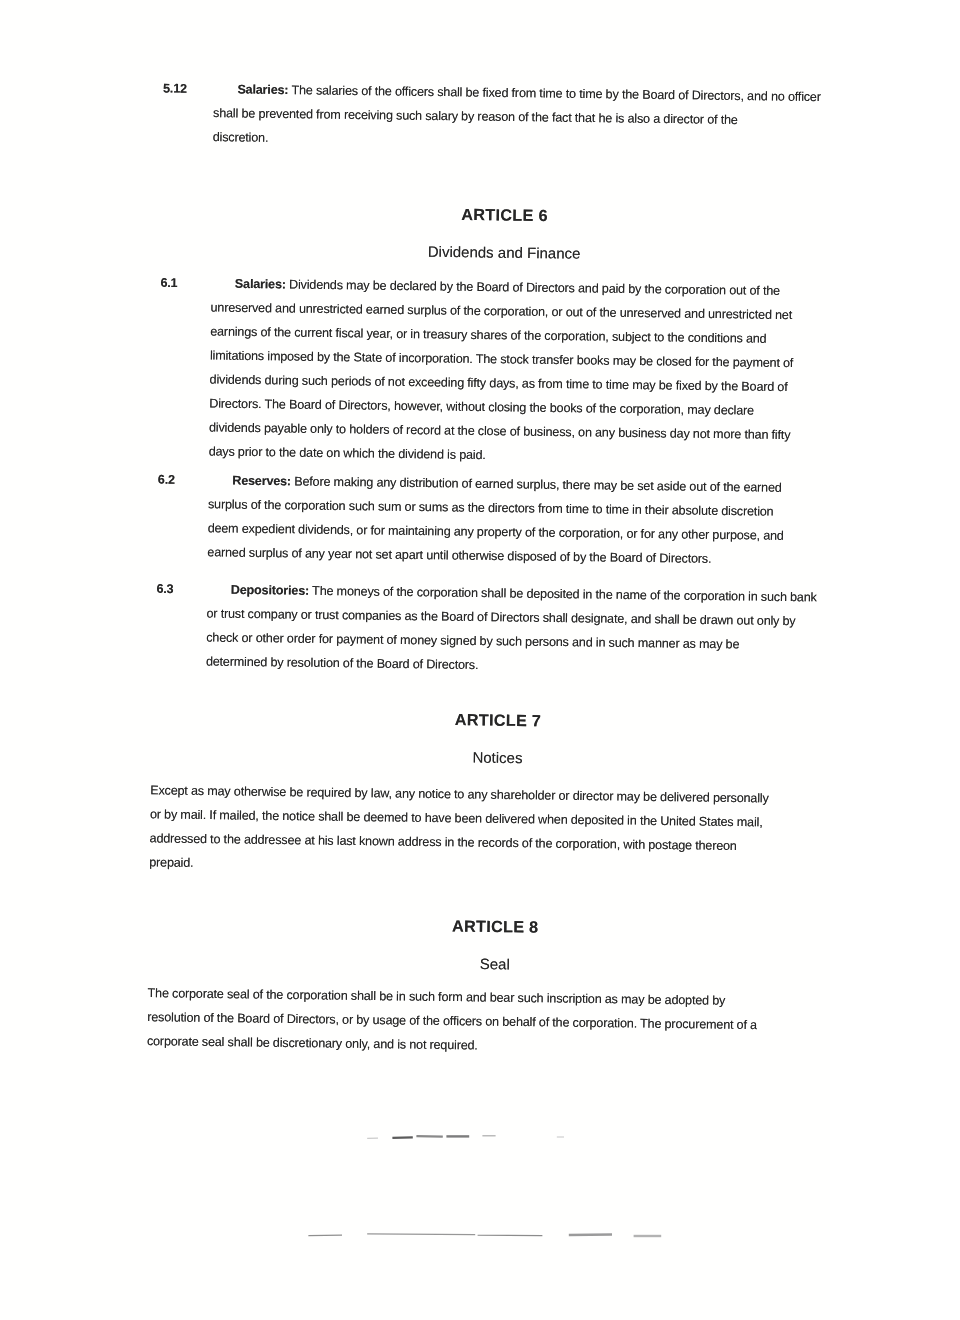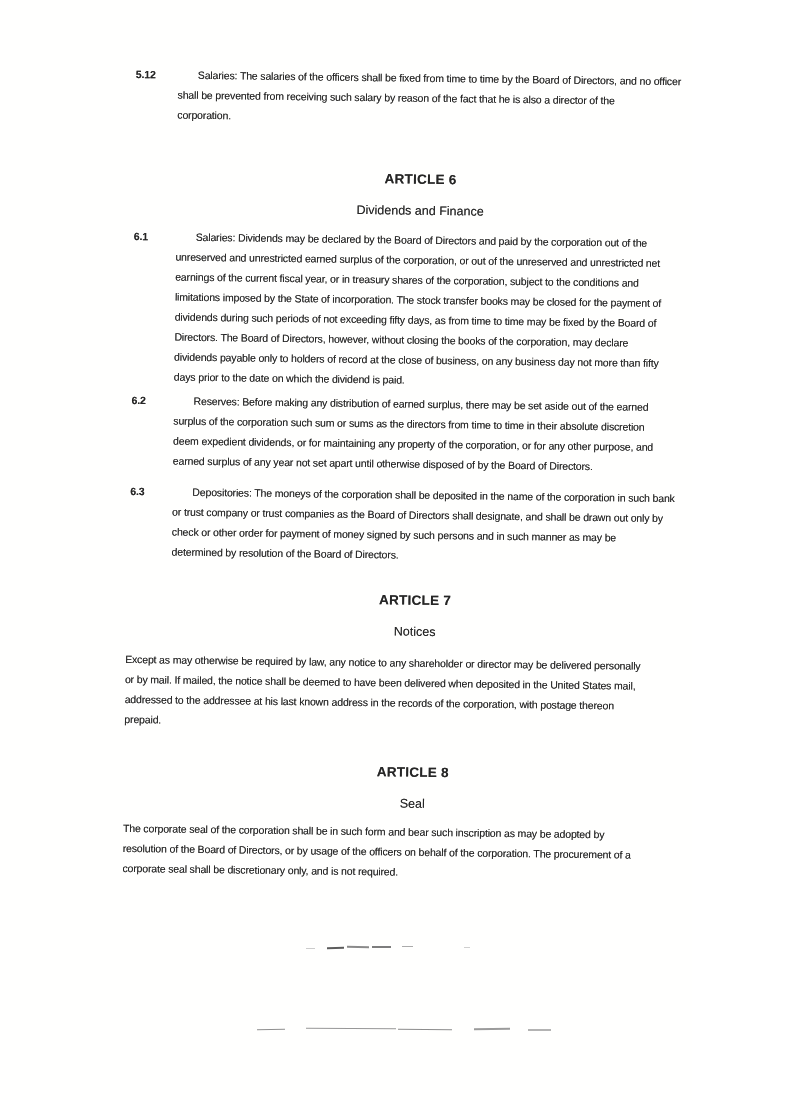--- a/index.html
+++ b/index.html
@@ -5,37 +5,37 @@
   html,body{margin:0;padding:0;background:#ffffff;}
   .page{position:relative;width:692px;height:1100px;background:#fffffe;overflow:hidden;
         font-family:"Liberation Sans",sans-serif;}
   .scan{position:absolute;left:133px;top:64px;width:578px;
         transform:rotate(0.75deg);transform-origin:0 0;
         color:#262626;font-size:10.5px;letter-spacing:-0.15px;line-height:20px;
         text-shadow:0 0 0.35px rgba(20,20,20,0.55);}
   .sec{display:flex;}
   .num{width:42px;flex:none;font-weight:bold;padding-left:3px;}
   .body{flex:1;white-space:pre;}
-  .body b{font-weight:normal;padding-left:20px;}
+  .body b{font-weight:bold;padding-left:20px;}
   .art{margin:0;font-size:13.5px;line-height:20px;font-weight:bold;text-align:center;letter-spacing:0.25px;}
   .sub{margin:0;font-size:12.5px;line-height:20px;font-weight:normal;text-align:center;letter-spacing:0;}
   .para{white-space:pre;}
   .artifact{position:absolute;display:block;}
 </style>
 </head>
 <body>
 
 <div class="page">
   <div class="scan">
 
     <div class="sec">
         <div class="num">5.12</div>
         <div class="body"><b>Salaries:</b><span> The salaries of the officers shall be fixed from time to time by the Board of Directors, and no officer
 shall be prevented from receiving such salary by reason of the fact that he is also a director of the
-corporation.</span></div>
+discretion.</span></div>
       </div>
 
     <h2 class="art" style="margin-top:42px">ARTICLE 6</h2>
     <h3 class="sub" style="margin-top:11px">Dividends and Finance</h3>
 
     <div class="sec" style="margin-top:9px">
         <div class="num">6.1</div>
         <div class="body"><b>Salaries:</b><span> Dividends may be declared by the Board of Directors and paid by the corporation out of the
 unreserved and unrestricted earned surplus of the corporation, or out of the unreserved and unrestricted net
 earnings of the current fiscal year, or in treasury shares of the corporation, subject to the conditions and

